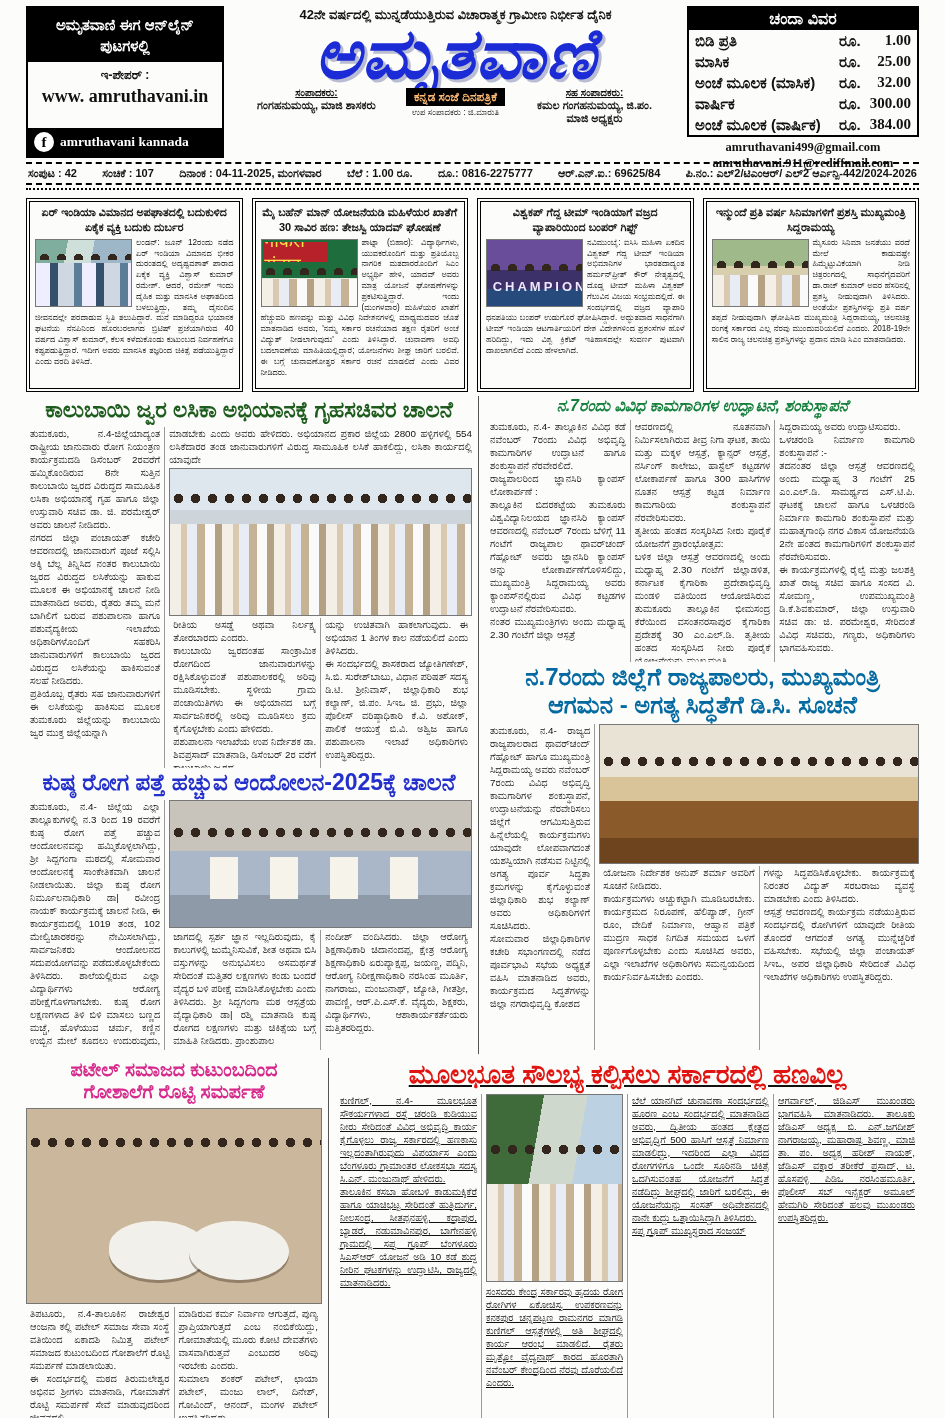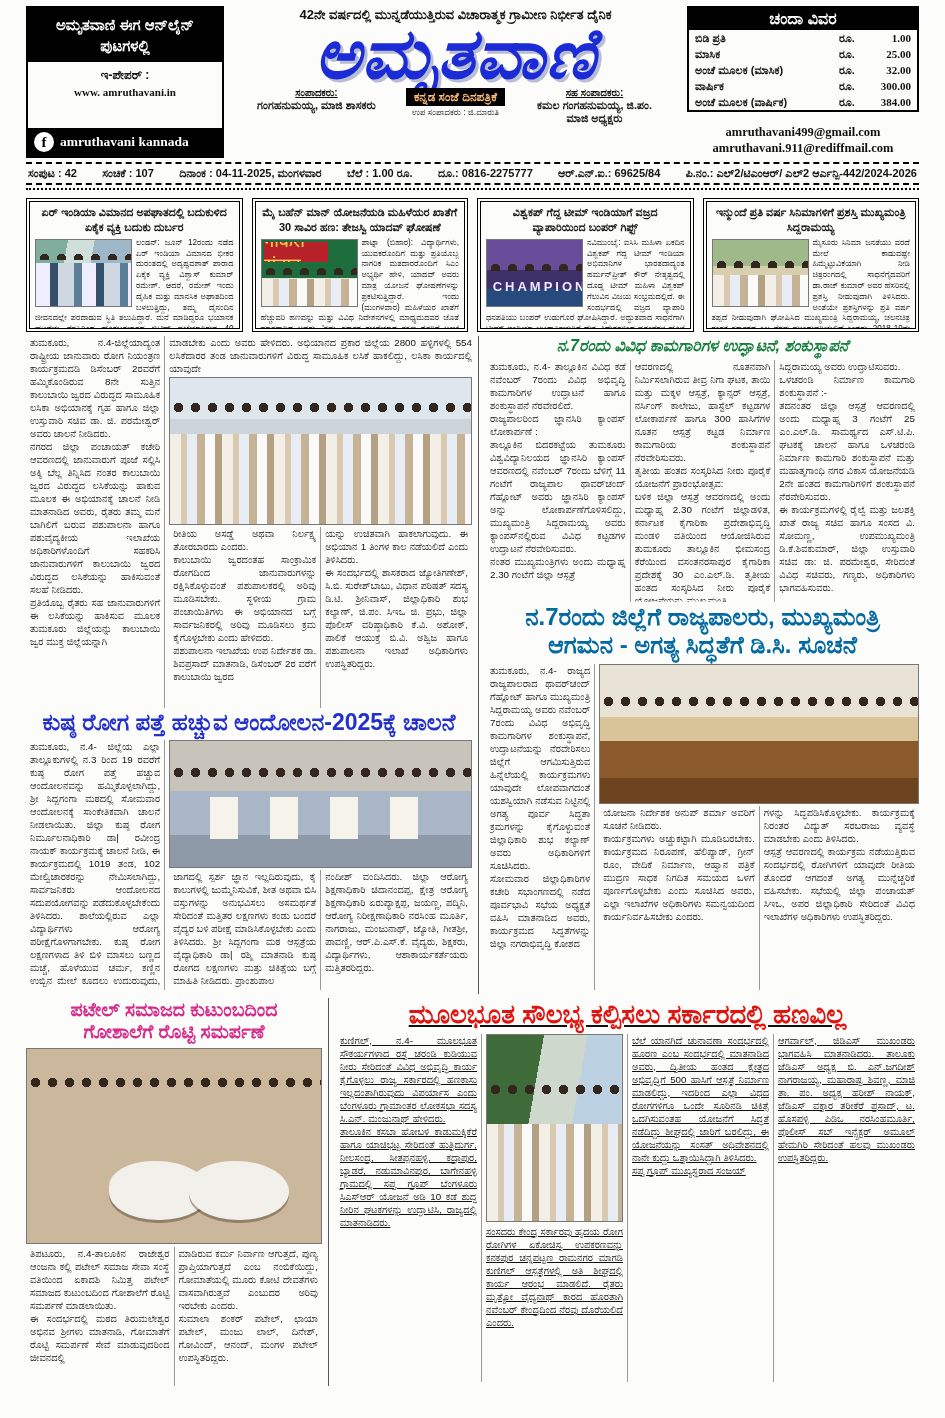--- a/index.html
+++ b/index.html
@@ -5,52 +5,52 @@
   html,body{margin:0;padding:0;background:#888;}
   .page{width:945px;height:1418px;margin:0 auto;background:#fcfcfa;box-sizing:border-box;
         padding:6px 26px 8px;overflow:hidden;font-family:"Liberation Sans",sans-serif;color:#111;}
   
   .masthead{display:flex;gap:24px;height:152px;}
   .mh-left{width:198px;border:2px solid #000;display:flex;flex-direction:column;box-sizing:border-box;}
   .mh-left-top{background:#000;color:#fff;text-align:center;font-weight:bold;font-size:15px;
                line-height:1.4;padding:6px 2px;}
   .mh-left-mid{flex:1;text-align:center;padding:6px 2px 2px;}
   .epaper{font-weight:bold;font-size:12px;}
-  .website{font-weight:bold;font-size:11px;font-family:"Liberation Serif",serif;margin-top:4px;}
+  .website{font-weight:bold;font-size:18px;font-family:"Liberation Serif",serif;margin-top:4px;}
   .mh-left-fb{background:#000;color:#fff;display:flex;align-items:center;gap:6px;padding:4px 6px;
               font-weight:bold;font-size:13.5px;font-family:"Liberation Serif",serif;}
   .fb-circle{width:20px;height:20px;border-radius:50%;background:#fff;color:#000;display:inline-flex;
              align-items:center;justify-content:center;font-weight:bold;font-size:15px;flex:0 0 auto;
              font-family:"Liberation Serif",serif;}
   .mh-center{flex:1;display:flex;flex-direction:column;align-items:center;min-width:0;}
   .tagline{font-size:13px;font-weight:bold;white-space:nowrap;margin-top:1px;}
   .paper-title{font-size:70px;font-weight:800;color:#1b2bd6;line-height:1.0;letter-spacing:1px;
                text-shadow:3px 3px 0 #b9bdd2, -1px -1px 0 #fff;margin-top:-4px;font-style:italic;}
   .title-subrow{display:flex;width:100%;justify-content:space-between;align-items:flex-start;margin-top:-2px;}
   .ed-block{font-size:10px;text-align:center;width:33%;}
   .ed-label{text-decoration:underline;font-weight:bold;}
   .ed-name{font-weight:bold;font-size:11px;}
   .badge-wrap{text-align:center;width:33%;}
   .badge{display:inline-block;background:#000;color:#fdba74;font-weight:bold;font-size:12px;padding:2px 8px;}
   .sub-ed{font-size:8.5px;margin-top:1px;}
   .mh-right{width:232px;}
   .sub-box{border:2px solid #000;box-sizing:border-box;}
   .sub-title{background:#000;color:#fff;text-align:center;font-weight:bold;font-size:16px;padding:2px 0;}
-  .sub-row{display:flex;font-size:11px;font-weight:bold;padding:1.5px 6px;}
+  .sub-row{display:flex;font-size:15px;font-weight:bold;padding:1.5px 6px;}
   .s-item{flex:1;}
   .s-cur{width:26px;}
   .s-price{width:46px;text-align:right;font-family:"Liberation Serif",serif;}
-  .emails{text-align:center;font-weight:bold;font-size:12.5px;line-height:1.25;margin-top:13px;
+  .emails{text-align:center;font-weight:bold;font-size:12.5px;line-height:1.25;margin-top:3px;
           font-family:"Liberation Serif",serif;}
   
   .infoline{border-top:2px dashed #000;border-bottom:2px dashed #000;margin-top:4px;padding:3px 2px;
             display:flex;justify-content:space-between;font-weight:bold;font-size:11px;white-space:nowrap;}
   .dotline{border-top:2px dotted #000;margin:3px 0 0;}
   
-  .briefs{display:flex;gap:9px;margin:8px 0 4px;height:134px;}
+  .briefs{display:flex;gap:9px;margin:8px 0 4px;height:194px;}
   .brief{flex:1;border:1px solid #000;outline:1px solid #000;outline-offset:2px;margin:3px;
          padding:3px 5px;overflow:hidden;box-sizing:border-box;}
   .brief h3{margin:0 0 3px;font-size:11px;line-height:1.35;text-align:center;font-weight:bold;}
   .brief p{margin:0;font-size:8.2px;line-height:1.32;text-align:justify;}
   .brief .ph{float:left;width:97px;height:68px;margin:1px 4px 1px 0;}
   
   .ph{position:relative;overflow:hidden;border:1px solid #777;background:#cbb89c;box-sizing:border-box;}
   .heads{position:absolute;left:0;right:0;height:13%;
          background-image:radial-gradient(circle 5px at center,#33261c 97%,transparent);
          background-size:17px 13px;background-repeat:repeat-x;}
@@ -220,20 +220,21 @@
       </div>
       <p>ಮೈಸೂರು ಸಿನಿಮಾ ಜನತೆಯು ವರದೆ ಮೇಲೆ ಕಾಡುವಷ್ಟೇ ಹಿಮ್ಮೆಟ್ಟುವಿಕೆಯಾಗಿ ನೀಡಿ ಚಿತ್ರರಂಗದಲ್ಲಿ ಸಾಧನೆಗೈದವರಿಗೆ ಡಾ.ರಾಜ್ ಕುಮಾರ್ ಅವರ ಹೆಸರಿನಲ್ಲಿ ಪ್ರಶಸ್ತಿ ನೀಡುವುದಾಗಿ ತಿಳಿಸಿದರು. ಅಂತೆಯೇ ಪ್ರಶಸ್ತಿಗಳನ್ನು ಪ್ರತಿ ವರ್ಷ ತಪ್ಪದೆ ನೀಡುವುದಾಗಿ ಘೋಷಿಸಿದ ಮುಖ್ಯಮಂತ್ರಿ ಸಿದ್ದರಾಮಯ್ಯ, ಚಲನಚಿತ್ರ ರಂಗಕ್ಕೆ ಸರ್ಕಾರದ ಎಲ್ಲ ನೆರವು ಮುಂದುವರಿಯಲಿದೆ ಎಂದರು. 2018-19ನೇ ಸಾಲಿನ ರಾಜ್ಯ ಚಲನಚಿತ್ರ ಪ್ರಶಸ್ತಿಗಳನ್ನು ಪ್ರದಾನ ಮಾಡಿ ಸಿಎಂ ಮಾತನಾಡಿದರು.</p>
     </div>
   </div>
 
   <div class="main">
 
     <div class="main-left">
 
       <div class="art a1">
+        <div class="hl hl-a1">ಕಾಲುಬಾಯಿ ಜ್ವರ ಲಸಿಕಾ ಅಭಿಯಾನಕ್ಕೆ ಗೃಹಸಚಿವರ ಚಾಲನೆ</div>
         <div class="cols">
           <div class="col w31">
             <p class="bt">ತುಮಕೂರು, ನ.4-ಜಿಲ್ಲೆಯಾದ್ಯಂತ ರಾಷ್ಟ್ರೀಯ ಜಾನುವಾರು ರೋಗ ನಿಯಂತ್ರಣ ಕಾರ್ಯಕ್ರಮದಡಿ ಡಿಸೆಂಬರ್ 2ರವರೆಗೆ ಹಮ್ಮಿಕೊಂಡಿರುವ 8ನೇ ಸುತ್ತಿನ ಕಾಲುಬಾಯಿ ಜ್ವರದ ವಿರುದ್ಧದ ಸಾಮೂಹಿಕ ಲಸಿಕಾ ಅಭಿಯಾನಕ್ಕೆ ಗೃಹ ಹಾಗೂ ಜಿಲ್ಲಾ ಉಸ್ತುವಾರಿ ಸಚಿವ ಡಾ. ಜಿ. ಪರಮೇಶ್ವರ್ ಅವರು ಚಾಲನೆ ನೀಡಿದರು.
 ನಗರದ ಜಿಲ್ಲಾ ಪಂಚಾಯತ್ ಕಚೇರಿ ಆವರಣದಲ್ಲಿ ಜಾನುವಾರುಗೆ ಪೂಜೆ ಸಲ್ಲಿಸಿ ಅಕ್ಕಿ ಬೆಲ್ಲ ತಿನ್ನಿಸಿದ ನಂತರ ಕಾಲುಬಾಯಿ ಜ್ವರದ ವಿರುದ್ಧದ ಲಸಿಕೆಯನ್ನು ಹಾಕುವ ಮೂಲಕ ಈ ಅಭಿಯಾನಕ್ಕೆ ಚಾಲನೆ ನೀಡಿ ಮಾತನಾಡಿದ ಅವರು, ರೈತರು ತಮ್ಮ ಮನೆ ಬಾಗಿಲಿಗೆ ಬರುವ ಪಶುಪಾಲನಾ ಹಾಗೂ ಪಶುವೈದ್ಯಕೀಯ ಇಲಾಖೆಯ ಅಧಿಕಾರಿಗಳೊಂದಿಗೆ ಸಹಕರಿಸಿ ಜಾನುವಾರುಗಳಿಗೆ ಕಾಲುಬಾಯಿ ಜ್ವರದ ವಿರುದ್ಧದ ಲಸಿಕೆಯನ್ನು ಹಾಕಿಸುವಂತೆ ಸಲಹೆ ನೀಡಿದರು.
 ಪ್ರತಿಯೊಬ್ಬ ರೈತರು ಸಹ ಜಾನುವಾರುಗಳಿಗೆ ಈ ಲಸಿಕೆಯನ್ನು ಹಾಕಿಸುವ ಮೂಲಕ ತುಮಕೂರು ಜಿಲ್ಲೆಯನ್ನು ಕಾಲುಬಾಯಿ ಜ್ವರ ಮುಕ್ತ ಜಿಲ್ಲೆಯನ್ನಾಗಿ</p>
           </div>
           <div class="rblock">
             <p class="bt" style="flex:0 0 auto;">ಮಾಡಬೇಕು ಎಂದು ಅವರು ಹೇಳಿದರು. ಅಭಿಯಾನದ ಪ್ರಕಾರ ಜಿಲ್ಲೆಯ 2800 ಹಳ್ಳಿಗಳಲ್ಲಿ 554 ಲಸಿಕೆದಾರರ ತಂಡ ಜಾನುವಾರುಗಳಿಗೆ ವಿರುದ್ಧ ಸಾಮೂಹಿಕ ಲಸಿಕೆ ಹಾಕಲಿದ್ದು, ಲಸಿಕಾ ಕಾರ್ಯದಲ್ಲಿ ಯಾವುದೇ</p>
             <div class="ph ph-calf" style="height:148px;flex:0 0 auto;margin:2px 0;">
               <div class="heads" style="top:16%;"></div>

